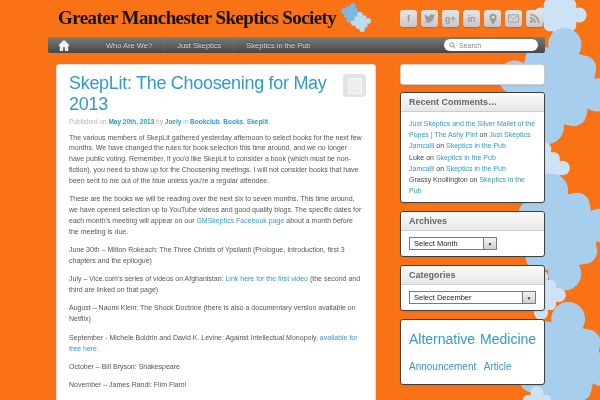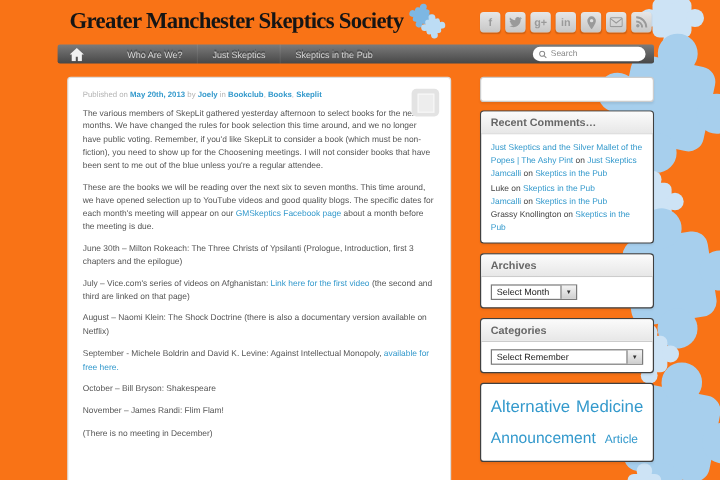--- a/index.html
+++ b/index.html
@@ -156,20 +156,21 @@
     <span class="searchbox">
       <svg width="7" height="7" viewBox="0 0 10 10">
           <circle cx="4" cy="4" r="3" fill="none" stroke="#888" stroke-width="1.2"></circle>
           <path d="M6.2 6.2 9 9" stroke="#888" stroke-width="1.2"></path>
         </svg>
       <span>Search</span>
     </span>
   </div>
 
   <div class="main-card">
+    <h2 class="post-title">SkepLit: The Choosening for May 2013</h2>
     <span class="comment-icon"></span>
     <div class="byline"><span>Published on </span><a class="lnk">May 20th, 2013</a><span> by </span><a class="lnk">Joely</a><span> in </span><a class="lnk">Bookclub</a><span>, </span><a class="lnk">Books</a><span>, </span><a class="lnk">Skeplit</a></div>
     <div class="post-body">
         <p><span>The various members of SkepLit gathered yesterday afternoon to select books for the next few months. We have changed the rules for book selection this time around, and we no longer have public voting. Remember, if you'd like SkepLit to consider a book (which must be non-fiction), you need to show up for the Choosening meetings. I will not consider books that have been sent to me out of the blue unless you're a regular attendee.</span></p>
         <p><span>These are the books we will be reading over the next six to seven months. This time around, we have opened selection up to YouTube videos and good quality blogs. The specific dates for each month's meeting will appear on our </span><a class="lnk">GMSkeptics Facebook page</a><span> about a month before the meeting is due.</span></p>
         <p><span>June 30th – Milton Rokeach: The Three Christs of Ypsilanti (Prologue, Introduction, first 3 chapters and the epilogue)</span></p>
         <p><span>July – Vice.com's series of videos on Afghanistan: </span><a class="lnk">Link here for the first video</a><span> (the second and third are linked on that page)</span></p>
         <p><span>August – Naomi Klein: The Shock Doctrine (there is also a documentary version available on Netflix)</span></p>
         <p><span>September - Michele Boldrin and David K. Levine: Against Intellectual Monopoly, </span><a class="lnk">available for free here.</a></p>
         <p><span>October – Bill Bryson: Shakespeare</span></p>
@@ -190,35 +191,35 @@
             <li><span>Luke</span><span> on </span><a class="lnk">Skeptics in the Pub</a></li>
             <li><a class="lnk">Jamcalli</a><span> on </span><a class="lnk">Skeptics in the Pub</a></li>
             <li><span>Grassy Knollington</span><span> on </span><a class="lnk">Skeptics in the Pub</a></li>
           </ul>
       </div>
     </div>
 
     <div class="widget">
       <div class="widget-head">Archives</div>
       <div class="widget-body">
-        <div class="fake-select" style="width:72px">
+        <div class="fake-select" style="width:88px">
           <span>Select Month</span>
           <span class="arrow">▼</span>
         </div>
       </div>
     </div>
 
     <div class="widget">
       <div class="widget-head">Categories</div>
       <div class="widget-body">
         <div class="fake-select" style="width:100%">
-          <span>Select Remember</span>
+          <span>Select December</span>
           <span class="arrow">▼</span>
         </div>
       </div>
     </div>
 
     <div class="widget">
-      <div class="widget-body tag-cloud"><a class="tag lnk" style="font-size: 14px;">Alternative Medicine</a> <a class="tag lnk" style="font-size: 13px;">Announcement</a> <a class="tag lnk" style="font-size: 10px;">Article</a>                     </div>
+      <div class="widget-body tag-cloud"><a class="tag lnk" style="font-size: 14px;">Alternative Medicine</a> <a class="tag lnk" style="font-size: 10px;">Announcement</a> <a class="tag lnk" style="font-size: 10px;">Article</a>                     </div>
     </div>
   </div>
 
 </div>
 
 </body></html>

